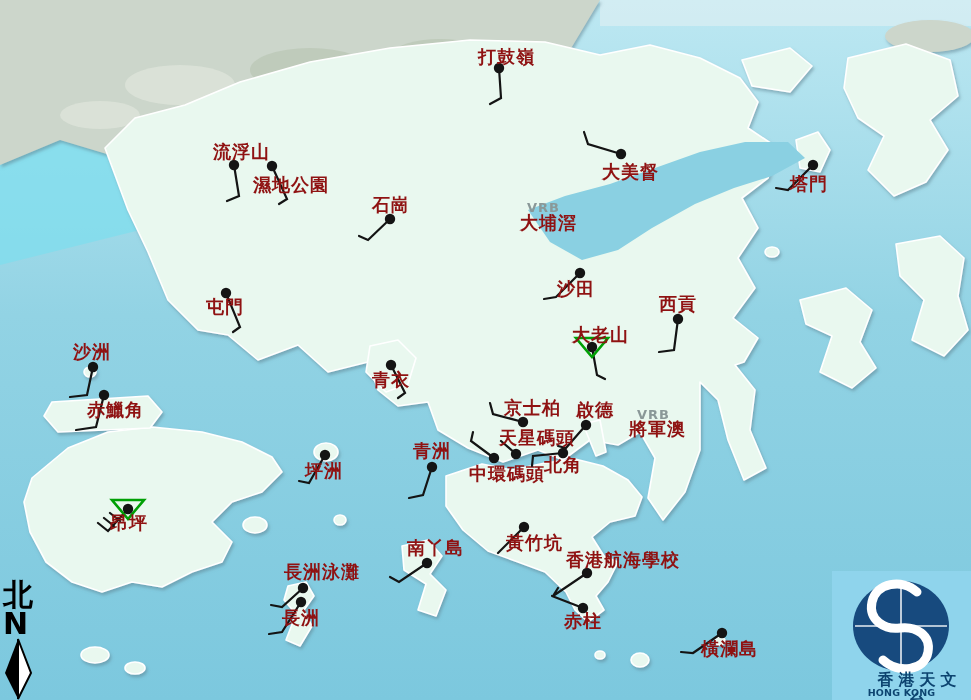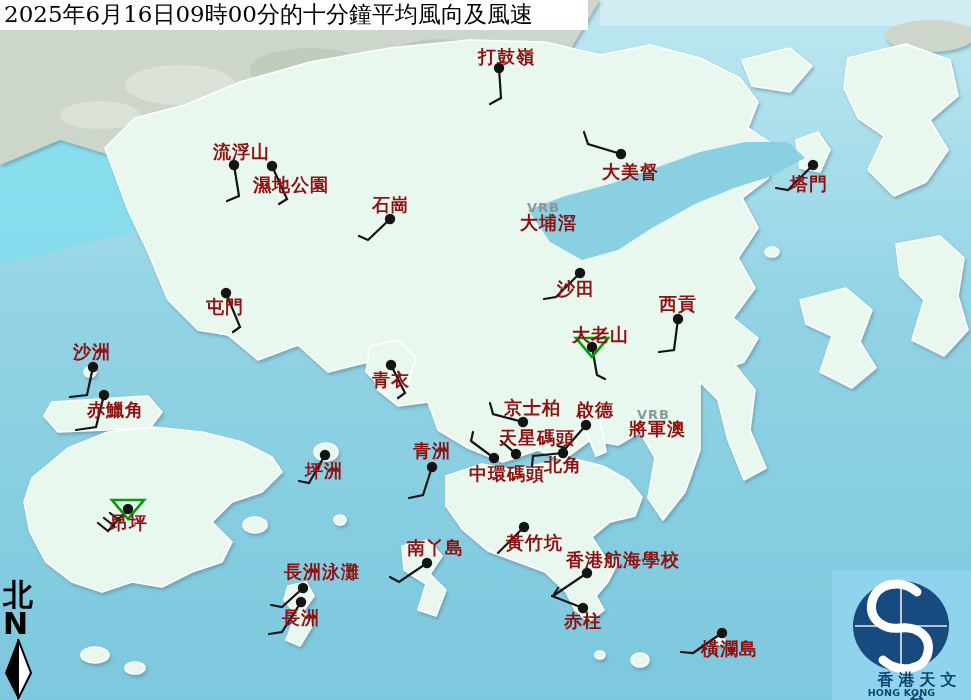--- a/index.html
+++ b/index.html
@@ -251,21 +251,20 @@
           <text x="282" y="624" class="slabel">長洲</text>
         </g>
         <g>
           <path d="M722,633 L693,653 L681,652" class="barb"></path>
           <circle cx="722" cy="633" r="5.2" class="dot"></circle>
           <text x="701" y="655" class="slabel">橫瀾島</text>
         </g>
       </g>
   </svg>
 
-  <div id="title-bar">2025年6月16日09時00分的十分鐘平均風向及風速</div>
 
   <div id="compass">
     <div class="cn">北</div>
     <div class="n">N</div>
     <svg id="needle" width="34" height="62" viewBox="0 0 34 62">
       <polygon points="17,1 4,35 17,61" fill="#000"></polygon>
       <polygon points="17,1 30,35 17,61" fill="#fff" stroke="#000" stroke-width="2"></polygon>
     </svg>
   </div>
 

